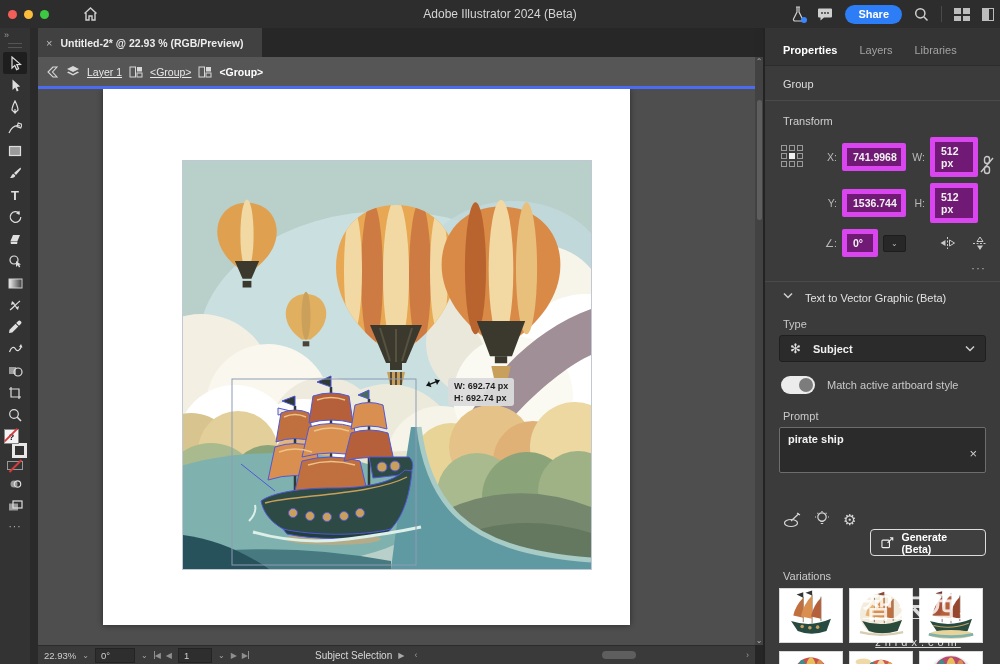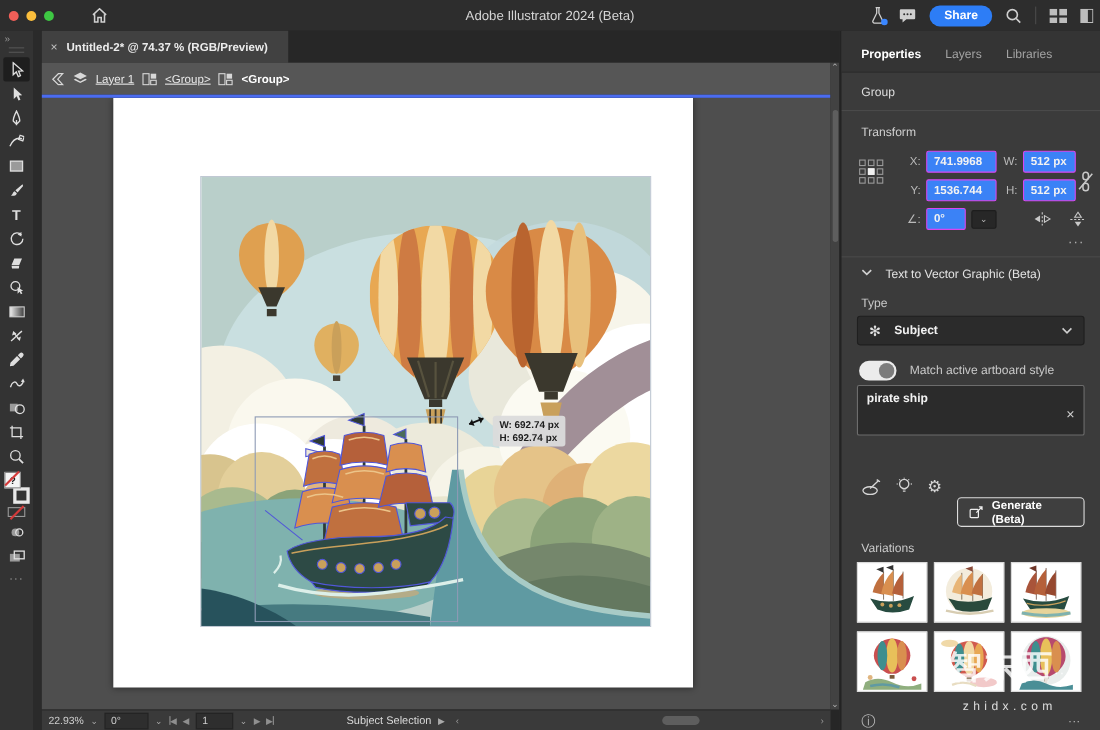--- a/index.html
+++ b/index.html
@@ -84,21 +84,21 @@
   .sep { height:1px; background:#4a4a4a; margin:10px 0; }
 
   .group-title { padding:12px 14px 2px 18px; color:#dedede; }
   .transform-h { padding:14px 18px 6px 18px; color:#cfcfcf; }
   .tf-grid { position:relative; padding:0 10px 0 14px; }
   .refpoint { position:absolute; left:16px; top:8px; display:grid; grid-template-columns:repeat(3,6px); grid-template-rows:repeat(3,6px); gap:2px; }
   .rp { width:6px; height:6px; border:1px solid #9a9a9a; background:transparent; }
   .rp.sel { background:#f0f0f0; border-color:#f0f0f0; }
   .tf-row { display:flex; align-items:center; margin:4px 0 6px 44px; gap:5px; }
   .tf-lab { width:14px; color:#b9b9b9; font-size:10.5px; text-align:right; }
-  .tf-input { background:#3b82f6; border:1px solid #d946ef; border-radius:2px; color:#f2f2f2; font-weight:bold; font-size:10.5px; padding:3px 6px; }
+  .tf-input { background:#701a75; border:5px solid #d946ef; border-radius:2px; color:#f2f2f2; font-weight:bold; font-size:10.5px; padding:3px 6px; }
   .tf-xy { width:64px; }
   .tf-wh { width:48px; }
   .link-icon { position:absolute; right:4px; top:18px; }
   .tf-angle-row { display:flex; align-items:center; margin:6px 0 0 44px; gap:5px; }
   .angle-chev { background:#272727; border:1px solid #1d1d1d; border-radius:2px; color:#bbb; font-size:8px; padding:3px 7px; }
   .flips { display:flex; gap:16px; margin-left:28px; }
   .more-row { text-align:right; padding:4px 14px 0 0; color:#b5b5b5; font-size:12px; letter-spacing:1px; }
 
   .ttv-head { display:flex; align-items:flex-start; gap:12px; padding:10px 18px 8px 18px; color:#e2e2e2; }
   .chev-down { font-size:9px; color:#cfcfcf; }
@@ -118,21 +118,21 @@
   .gear-glyph { color:#d5d5d5; font-size:15px; line-height:1; }
   .gen-btn { margin-left:auto; height:27px; border:1.5px solid #dcdcdc; border-radius:4px; background:#3f3f3f; color:#fff; font-weight:bold; font-size:10.5px; display:flex; align-items:center; gap:7px; padding:0 10px;margin-top:46px; }
   .variations-label { padding:14px 18px 6px 18px; color:#c9c9c9; }
   .thumbs { display:flex; gap:6px; padding:0 14px; margin-bottom:8px; }
   .thumb { width:64px; height:55px; background:#ffffff; border:1px solid #d9d9d9; }
   .info-row { display:flex; align-items:center; justify-content:space-between; padding:10px 18px 0 18px; color:#b9b9b9; }
   .info-glyph { font-size:13px; color:#b9b9b9; }
   .appearance { border-top:1px solid #4a4a4a; margin-top:12px; padding:8px 18px 0 18px; color:#cfcfcf; }
 
   
-  .watermark { position:absolute; left:838px; top:590px; width:160px; text-align:center; color:rgba(255,255,255,.82); pointer-events:none; z-index:50; }
+  .watermark { position:absolute; left:838px; top:590px; width:160px; text-align:center; color:rgba(255,255,255,.82); pointer-events:none; z-index:50;text-decoration:underline; }
   .wm-logo { font-size:30px; font-weight:bold; letter-spacing:2px; line-height:34px; }
   .wm-dots { font-size:12px; letter-spacing:1px; vertical-align:middle; }
   .wm-url { font-size:11px; letter-spacing:4px; margin-top:12px; }
 </style>
 </head>
 <body>
 
 <div class="titlebar">
   <div class="traffic">
     <span class="light l-red"></span>
@@ -309,21 +309,21 @@
       </svg>
   </span>
   <span class="tool-dots">···</span>
 </div>
 
 <div class="gapstrip"></div>
 
 <div class="tabbar">
   <div class="doc-tab">
     <span class="x">×</span>
-    <span class="t">Untitled-2* @ 74.37 % (RGB/Preview)</span>
+    <span class="t">Untitled-2* @ 22.93 % (RGB/Preview)</span>
   </div>
 </div>
 
 <div class="controlbar">
   <span>
     <svg width="13" height="12" viewBox="0 0 13 12">
         <path d="M7 1 L2 6 L7 11 L11 11 L6.5 6 L11 1 Z" stroke="#d8d8d8" fill="none" stroke-width="1.1"></path>
       </svg>
   </span>
   <span>
@@ -616,20 +616,21 @@
     </span>
   </div>
 
   <div class="toggle-row">
     <span class="toggle">
         <span class="toggle-knob"></span>
       </span>
     <span class="p-label">Match active artboard style</span>
   </div>
 
+  <div class="prompt-label">Prompt</div>
   <div class="prompt-box">
     <span class="prompt-text">pirate ship</span>
     <span class="prompt-clear">×</span>
   </div>
 
   <div class="gen-row">
     <span>
       <svg width="18" height="16" viewBox="0 0 18 16">
           <ellipse cx="8" cy="11" rx="6.5" ry="3.5"></ellipse>
           <path d="M8 9 L16 1.5 M14 1 L17 3"></path>

